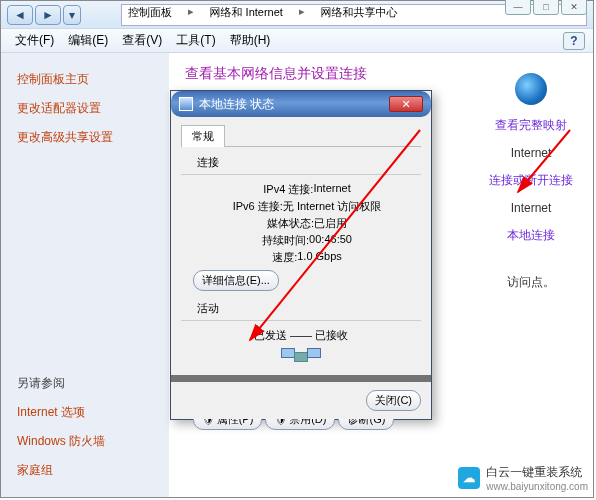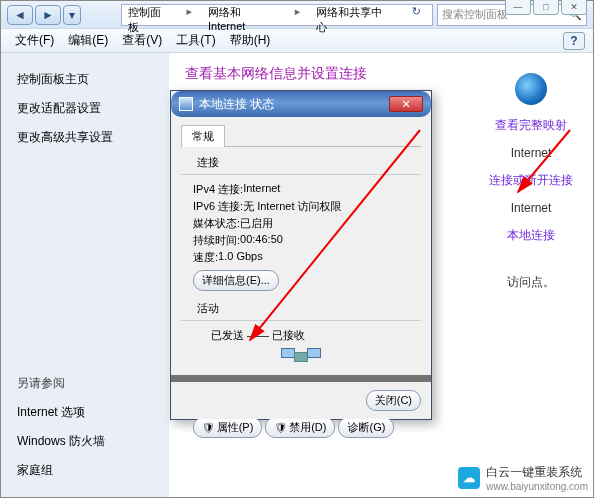--- a/index.html
+++ b/index.html
@@ -18,21 +18,21 @@
 .search .glass { margin-left: auto; color: #4a6fa0; }
 .win-btns { position: absolute; right: 6px; top: -2px; display: flex; gap: 2px; }
 .win-btn { width: 26px; height: 16px; border: 1px solid #8aa; background: #eef5fb; font-size: 9px; display: flex; align-items: center; justify-content: center; color: #555; border-radius: 0 0 3px 3px; }
 
 .menubar { height: 24px; background: linear-gradient(#f7fbff,#e8f0f9); border-bottom: 1px solid #cfd8e1; display: flex; align-items: center; padding: 0 8px; gap: 2px; font-size: 12px; }
 .menubar .mi { padding: 2px 6px; }
 .menubar .help { margin-left: auto; width: 22px; height: 18px; border: 1px solid #8aa; border-radius: 3px; display: flex; align-items: center; justify-content: center; color: #2a4f7a; font-weight: bold; background: #eaf2fb; }
 
 .content { display: flex; height: calc(100% - 52px); }
 .sidebar { width: 168px; background: #e9eef7; padding: 12px 0; display: flex; flex-direction: column; }
-.sidebar a { color: #000000; text-decoration: none; padding: 6px 16px; font-size: 12px; }
+.sidebar a { color: #c2410c; text-decoration: none; padding: 6px 16px; font-size: 12px; }
 .sidebar .spacer { flex: 1; }
 .sidebar .alt { color: #444; }
 
 .main { flex: 1; padding: 12px 16px; position: relative; background: #fff; }
 .page-title { color: #a21caf; font-size: 14px; margin-bottom: 12px; }
 
 .right-links { position: absolute; right: 20px; top: 20px; text-align: center; font-size: 12px; }
 .right-links .globe { width: 32px; height: 32px; border-radius: 50%; background: radial-gradient(circle at 12px 12px, #7fcfff, #1a6fc0 60%, #0a4a80); margin: 0 auto 4px; }
 .right-links a { color: #6d28d9; text-decoration: none; display: block; margin: 12px 0; }
 .right-links .lbl { color: #333; }
@@ -40,21 +40,21 @@
 
 .dialog { position: absolute; left: 170px; top: 90px; width: 262px; height: 330px; border: 1px solid #3c4d6b; background: #f0f0f0; box-shadow: 4px 4px 10px rgba(0,0,0,0.3); z-index: 10; }
 .dlg-title { height: 26px; background: linear-gradient(#3e6db5,#6a9ad8 45%,#3c6aac); color: #fff; display: flex; align-items: center; padding: 0 8px; font-size: 12px; border-radius: 10px; }
 .dlg-icon { width: 14px; height: 14px; background: linear-gradient(#cfe6ff,#5a8fd0); border: 1px solid #fff; margin-right: 6px; }
 .dlg-close { margin-left: auto; width: 34px; height: 16px; background: linear-gradient(#e88,#c33); border: 1px solid #922; border-radius: 2px; color: #fff; display: flex; align-items: center; justify-content: center; font-size: 11px; }
 .dlg-body { padding: 8px 10px 6px; font-size: 11px; }
 .tab { display: inline-block; padding: 3px 10px; background: #fff; border: 1px solid #bbb; border-bottom: none; font-size: 11px; }
 .tabline { border-bottom: 1px solid #bbb; margin-top: -1px; margin-bottom: 8px; }
 .section-title { margin: 6px 16px 4px; }
 .hr { border-top: 1px solid #ccc; margin: 2px 0 6px; }
-.row { display: flex; justify-content: flex-start; padding: 1px 0 1px 12px; }
+.row { display: flex; justify-content: center; padding: 1px 0 1px 12px; }
 .row .k { }
 .row .v { }
 .btns-inline { padding: 4px 0 4px 12px; }
 .btns-inline button, .dlg-foot button { font-size: 11px; padding: 2px 8px; background: linear-gradient(#fff,#e4e8ef); border: 1px solid #8a9ab0; border-radius: 10px; }
 .btns-inline .shield::before { content: "🛡"; font-size: 10px; margin-right: 2px; }
 .activity-ico { width: 40px; height: 30px; margin: 4px auto; position: relative; }
 .activity-ico .pc { width: 14px; height: 10px; background: #9cc8f0; border: 1px solid #4a6fa0; position: absolute; top: 0; }
 .activity-ico .pc.l { left: 0; } .activity-ico .pc.r { right: 0; }
 .activity-ico .mid { position: absolute; left: 13px; top: 4px; width: 14px; height: 10px; background: #7aa; border: 1px solid #588; }
 .dlg-foot { text-align: right; padding: 8px 10px; border-top: 7px solid #737373; background: #f0f0f0; position: absolute; bottom: 0; left: 0; right: 0; }
@@ -83,24 +83,20 @@
       <div class="nav-btn small">▾</div>
     </div>
     <div class="breadcrumb">
       <span>控制面板</span>
       <span class="sep">▸</span>
       <span>网络和 Internet</span>
       <span class="sep">▸</span>
       <span>网络和共享中心</span>
       <span class="refresh">↻</span>
     </div>
-    <div class="search">
-      <span>搜索控制面板</span>
-      <span class="glass">🔍</span>
-    </div>
   </div>
 
   <div class="menubar">
     <span class="mi">文件(F)</span>
     <span class="mi">编辑(E)</span>
     <span class="mi">查看(V)</span>
     <span class="mi">工具(T)</span>
     <span class="mi">帮助(H)</span>
     <span class="help">?</span>
   </div>
@@ -176,21 +172,21 @@
     <div class="activity-ico">
       <div class="pc l"></div>
         <div class="mid"></div>
         <div class="pc r"></div>
     </div>
     <div class="row">
       <span class="k">字节:</span>
       <span>15,604,444</span>
       <span>11,300,332</span>
     </div>
-    <div class="btns-inline" style="margin-top:14px">
+    <div class="btns-inline" style="margin-top:6px">
       <button class="shield">属性(P)</button>
       <button class="shield">禁用(D)</button>
       <button>诊断(G)</button>
     </div>
   </div>
   <div class="dlg-foot">
     <button>关闭(C)</button>
   </div>
 </div>
 

